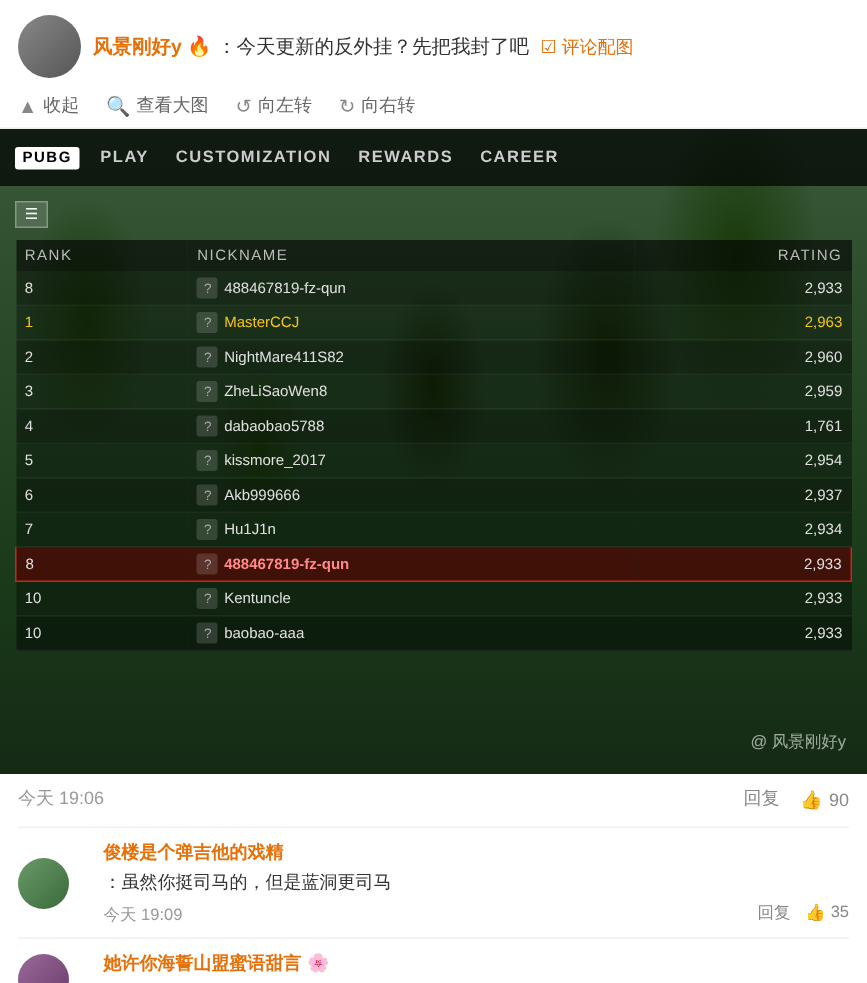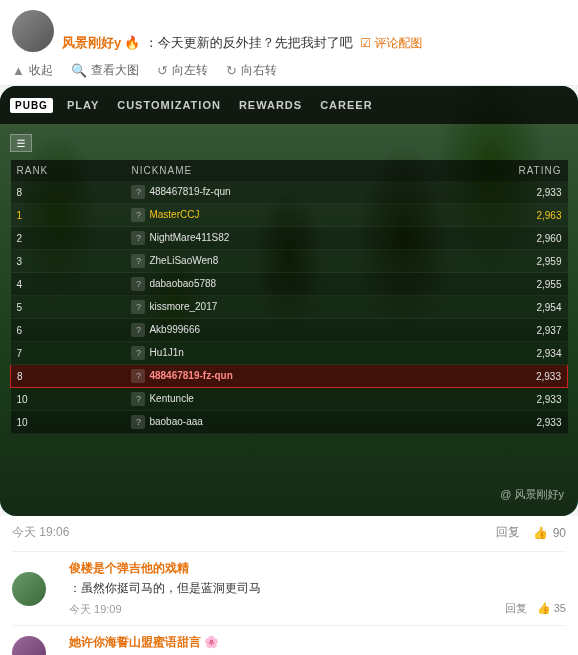--- a/index.html
+++ b/index.html
@@ -8,21 +8,21 @@
       min-height: 655px;
       background: #f5f5f5;
       font-family: 'Arial', sans-serif;
       font-size: 13px;
       color: #333;
     }
 
     
     .post-header {
       display: flex;
-      align-items: flex-end;
+      align-items: center;
       padding: 10px 12px 6px 12px;
       background: #fff;
     }
     .avatar {
       width: 42px;
       height: 42px;
       border-radius: 50%;
       background: #ccc;
       flex-shrink: 0;
       overflow: hidden;
@@ -77,21 +77,20 @@
       color: #888;
     }
 
     
     .game-container {
       background: #5eead4;
       margin: 0;
       position: relative;
       width: 100%;
       overflow: hidden;
-      border-radius: 16px;
     }
     .game-screenshot {
       width: 100%;
       height: 430px;
       background: linear-gradient(180deg, #3a5a3a 0%, #2a4a2a 30%, #1a3a1a 70%, #152a15 100%);
       position: relative;
     }
 
     
     .bg-trees {
@@ -432,21 +431,21 @@
               <td class="right">2,960</td>
             </tr>
             <tr>
               <td>3</td>
               <td><span class="question-icon">?</span><span>ZheLiSaoWen8</span></td>
               <td class="right">2,959</td>
             </tr>
             <tr>
               <td>4</td>
               <td><span class="question-icon">?</span><span>dabaobao5788</span></td>
-              <td class="right">2,955</td>
+              <td class="right">1,761</td>
             </tr>
             <tr>
               <td>5</td>
               <td><span class="question-icon">?</span><span>kissmore_2017</span></td>
               <td class="right">2,954</td>
             </tr>
             <tr>
               <td>6</td>
               <td><span class="question-icon">?</span><span>Akb999666</span></td>
               <td class="right">2,937</td>

